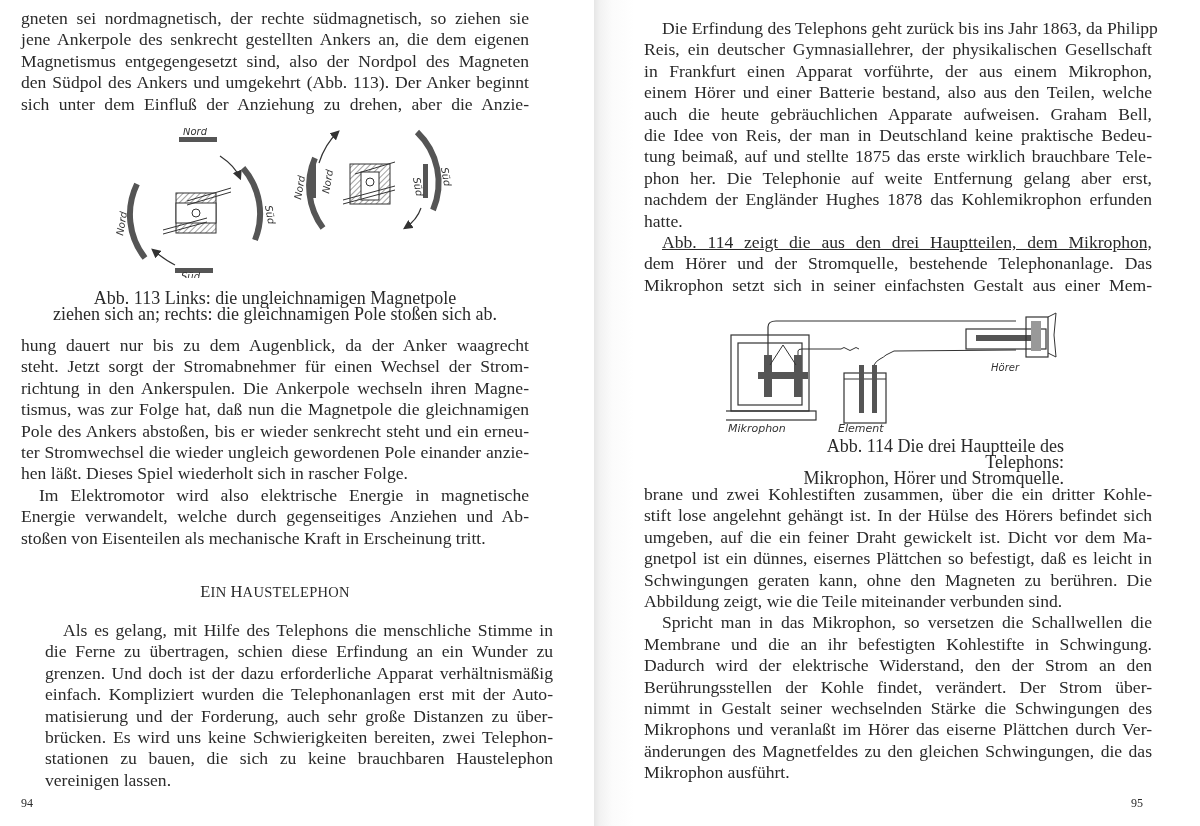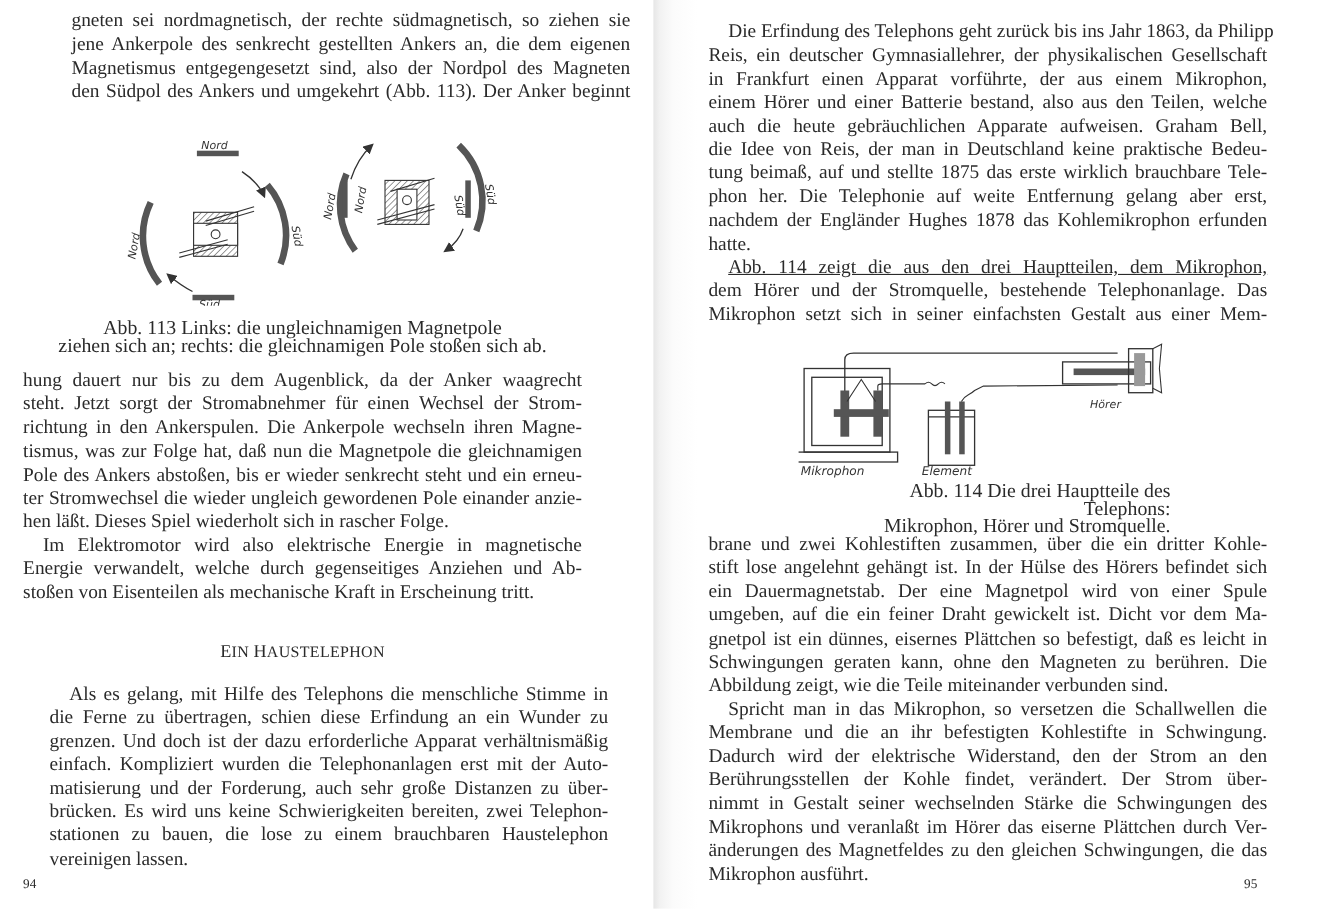--- a/index.html
+++ b/index.html
@@ -47,25 +47,26 @@
   }
   .fig-label { font-family: "DejaVu Sans", sans-serif; font-style: italic; fill: #333; }
 </style>
 </head>
 <body>
 
 <div class="spread">
 
   <div class="page page-left">
 
-    <div class="text-block left-col" style="top:8px;margin-left:44px;">
+    <div class="text-block left-col" style="top:8px;">
       <span class="line">gneten sei nordmagnetisch, der rechte südmagnetisch, so ziehen sie</span>
       <span class="line">jene Ankerpole des senkrecht gestellten Ankers an, die dem eigenen</span>
       <span class="line">Magnetismus entgegengesetzt sind, also der Nordpol des Magneten</span>
       <span class="line">den Südpol des Ankers und umgekehrt (Abb. 113). Der Anker beginnt</span>
+      <span class="line">sich unter dem Einfluß der Anziehung zu drehen, aber die Anzie-</span>
     </div>
 
     <svg style="position:absolute; left:95px; top:128px;" width="390" height="150" viewBox="0 0 390 150">
       <defs>
         <pattern id="hatch" patternUnits="userSpaceOnUse" width="4" height="4" patternTransform="rotate(45)">
           <line x1="0" y1="0" x2="0" y2="4" stroke="#444" stroke-width="1"></line>
         </pattern>
         <marker id="arr" markerWidth="8" markerHeight="8" refX="6" refY="4" orient="auto">
           <path d="M0,0 L8,4 L0,8 z" fill="#333"></path>
         </marker>
@@ -130,21 +131,21 @@
       <span class="sc-big">H</span><span>AUSTELEPHON</span>
     </div>
 
     <div class="text-block left-col" style="top:620px;margin-left:24px;">
       <span class="line" style="padding-left:18px;">Als es gelang, mit Hilfe des Telephons die menschliche Stimme in</span>
       <span class="line">die Ferne zu übertragen, schien diese Erfindung an ein Wunder zu</span>
       <span class="line">grenzen. Und doch ist der dazu erforderliche Apparat verhältnismäßig</span>
       <span class="line">einfach. Kompliziert wurden die Telephonanlagen erst mit der Auto-</span>
       <span class="line">matisierung und der Forderung, auch sehr große Distanzen zu über-</span>
       <span class="line">brücken. Es wird uns keine Schwierigkeiten bereiten, zwei Telephon-</span>
-      <span class="line">stationen zu bauen, die lose zu einem brauchbaren Haustelephon</span>
+      <span class="line">stationen zu bauen, die sich zu keine brauchbaren Haustelephon</span>
       <span class="line last">vereinigen lassen.</span>
     </div>
 
     <div class="page-number" style="left:21px;">94</div>
   </div>
 
   <div class="page page-right">
 
     <div class="text-block right-col" style="top:18px;">
       <span class="line" style="padding-left:18px;">Die Erfindung des Telephons geht zurück bis ins Jahr 1863, da Philipp</span>
@@ -193,21 +194,20 @@
     </svg>
 
     <div class="caption" style="left:150px; width:320px; top:438px;text-align:right;">
       <div>Abb. 114  Die drei Hauptteile des Telephons:</div>
       <div>Mikrophon, Hörer und Stromquelle.</div>
     </div>
 
     <div class="text-block right-col" style="top:484px;">
       <span class="line">brane und zwei Kohlestiften zusammen, über die ein dritter Kohle-</span>
       <span class="line">stift lose angelehnt gehängt ist. In der Hülse des Hörers befindet sich</span>
-      <span class="line">ein Dauermagnetstab. Der eine Magnetpol wird von einer Spule</span>
       <span class="line">umgeben, auf die ein feiner Draht gewickelt ist. Dicht vor dem Ma-</span>
       <span class="line">gnetpol ist ein dünnes, eisernes Plättchen so befestigt, daß es leicht in</span>
       <span class="line">Schwingungen geraten kann, ohne den Magneten zu berühren. Die</span>
       <span class="line last">Abbildung zeigt, wie die Teile miteinander verbunden sind.</span>
       <span class="line" style="padding-left:18px;">Spricht man in das Mikrophon, so versetzen die Schallwellen die</span>
       <span class="line">Membrane und die an ihr befestigten Kohlestifte in Schwingung.</span>
       <span class="line">Dadurch wird der elektrische Widerstand, den der Strom an den</span>
       <span class="line">Berührungsstellen der Kohle findet, verändert. Der Strom über-</span>
       <span class="line">nimmt in Gestalt seiner wechselnden Stärke die Schwingungen des</span>
       <span class="line">Mikrophons und veranlaßt im Hörer das eiserne Plättchen durch Ver-</span>

